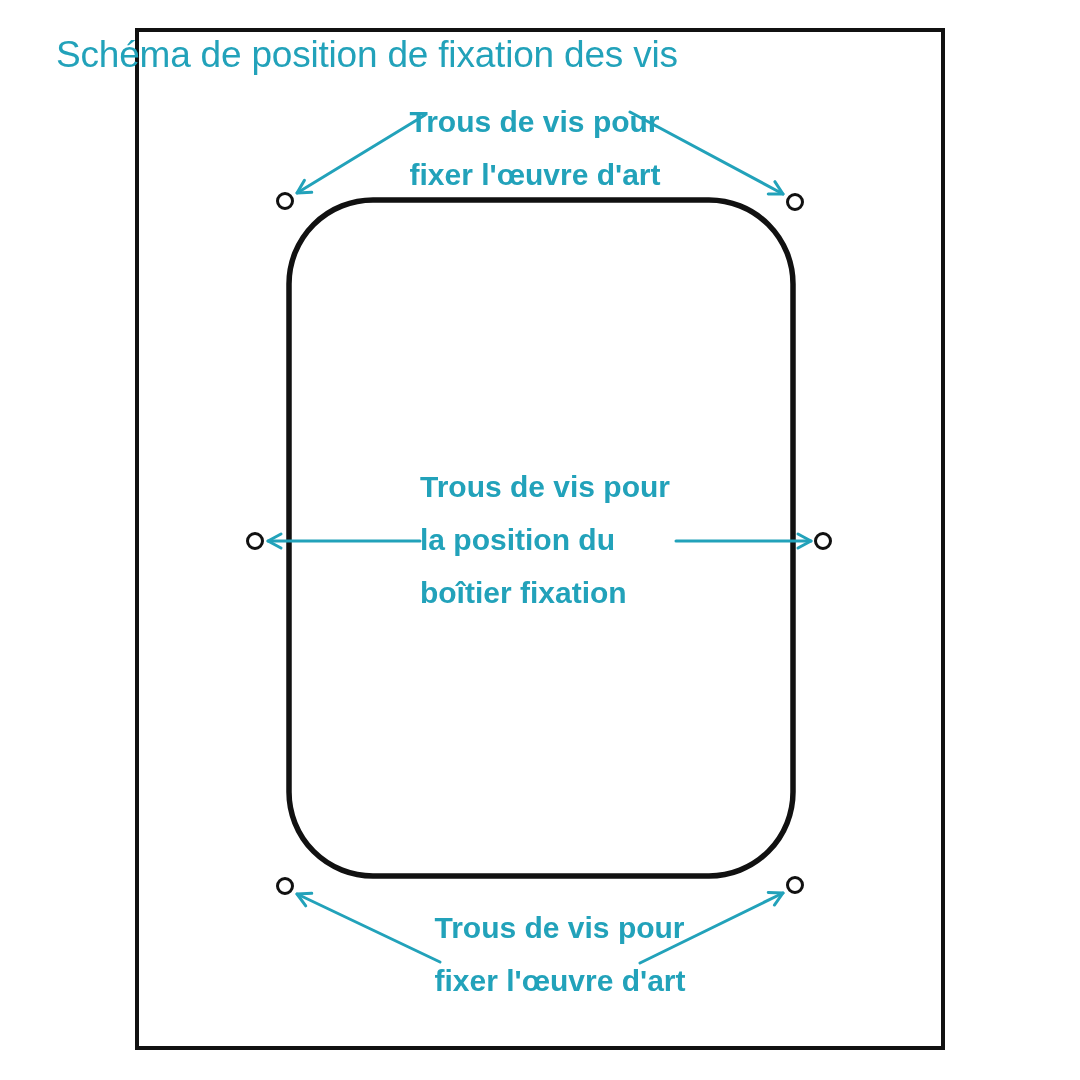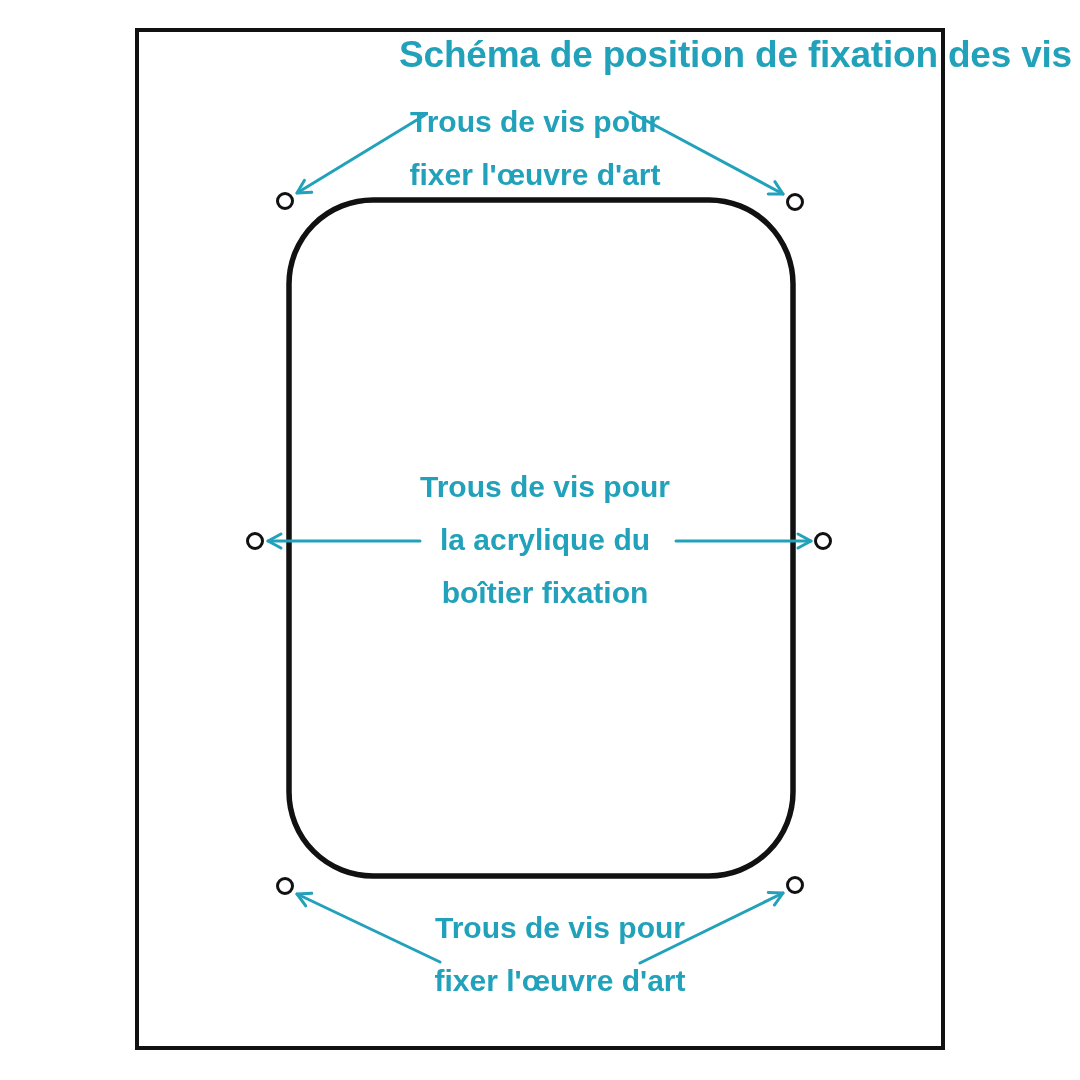--- a/index.html
+++ b/index.html
@@ -51,33 +51,33 @@
   }
   .arrowhead-path{
     fill:none;
     stroke:var(--accent);
     stroke-width:3px;
     stroke-linecap:round;
     stroke-linejoin:round;
   }
   .title{
     position:absolute;
-    left:56px;right:8px;
+    left:56px;right:24px;
     top:33px;
-    text-align:right;
+    text-align:left;
     font-size:37px;
     line-height:44px;
-    font-weight:bold;
+    font-weight:normal;
     letter-spacing:-0.2px;
     color:var(--accent);
     white-space:nowrap;
   }
   .label{
     position:absolute;
-    text-align:center;
+    text-align:left;
     font-weight:bold;
     font-size:30px;
     line-height:53px;
     color:var(--accent);
     white-space:nowrap;
     transform:translateX(-50%);
   }
   .label-top{ left:535px; top:95px; }
   .label-middle{ left:545px; top:460px; }
   .label-bottom{ left:560px; top:901px; }
@@ -115,21 +115,21 @@
 
   <div class="title">Schéma de position de fixation des vis</div>
 
   <div class="label label-top">
     <div>Trous de vis pour</div>
     <div>fixer l'œuvre d'art</div>
   </div>
 
   <div class="label label-middle">
     <div>Trous de vis pour</div>
-    <div>la acrylique du</div>
+    <div>la position du</div>
     <div>boîtier fixation</div>
   </div>
 
   <div class="label label-bottom">
     <div>Trous de vis pour</div>
     <div>fixer l'œuvre d'art</div>
   </div>
 
 </div>
 

